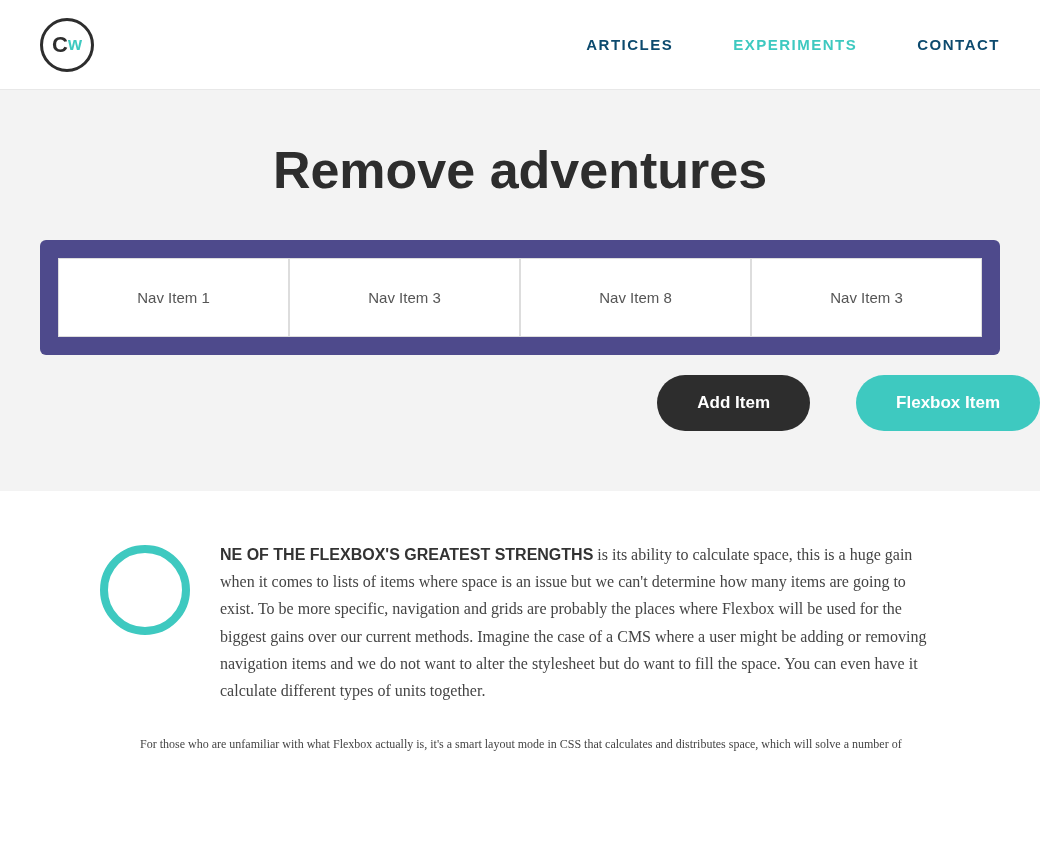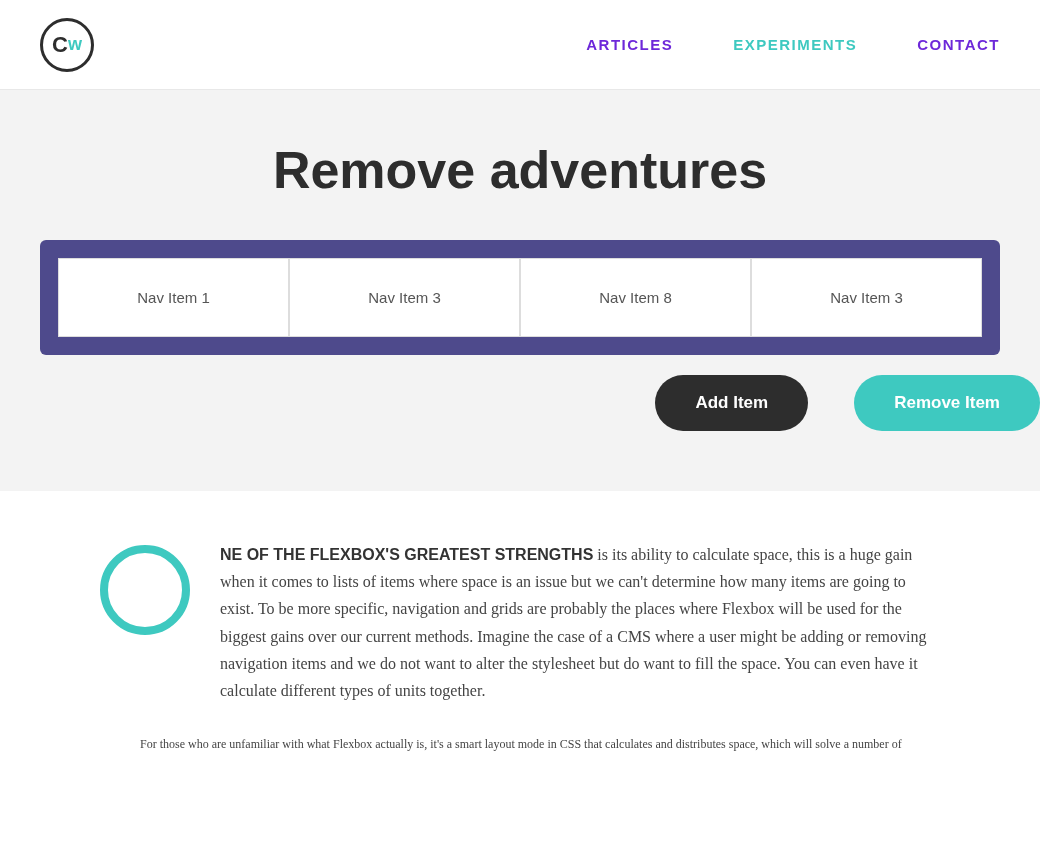--- a/index.html
+++ b/index.html
@@ -53,21 +53,21 @@
       align-items: center;
     }
 
     nav a {
       text-decoration: none;
       font-family: Arial, Helvetica, sans-serif;
       font-size: 15px;
       font-weight: 700;
       letter-spacing: 1.5px;
       text-transform: uppercase;
-      color: #6d28d9;
+      color: #0c4a6e;
     }
 
     nav a.active {
       color: #3ec9c0;
     }
 
     
     .main-bg {
       background: #f3f3f3;
       padding: 50px 0 60px 0;
@@ -217,21 +217,21 @@
     <div class="flex-nav">
       <div class="flex-nav-item">Nav Item 1</div>
       <div class="flex-nav-item">Nav Item 3</div>
       <div class="flex-nav-item">Nav Item 8</div>
       <div class="flex-nav-item">Nav Item 3</div>
     </div>
   </div>
 
   <div class="button-row">
     <button class="btn-add">Add Item</button>
-    <button class="btn-remove">Remove Item</button>
+    <button class="btn-remove">Flexbox Item</button>
   </div>
 </div>
 
 <div class="article-section">
   <div class="article-intro">
     <div class="drop-cap-circle"></div>
     <div class="article-body">
       <p class="dropcap-text">
         <span class="smallcaps">NE OF THE FLEXBOX'S GREATEST STRENGTHS</span><span> is its ability to calculate space, this is a huge gain when it comes to lists of items where space is an issue but we can't determine how many items are going to exist. To be more specific, navigation and grids are probably the places where Flexbox will be used for the biggest gains over our current methods. Imagine the case of a CMS where a user might be adding or removing navigation items and we do not want to alter the stylesheet but do want to fill the space. You can even have it calculate different types of units together.</span>
       </p>

